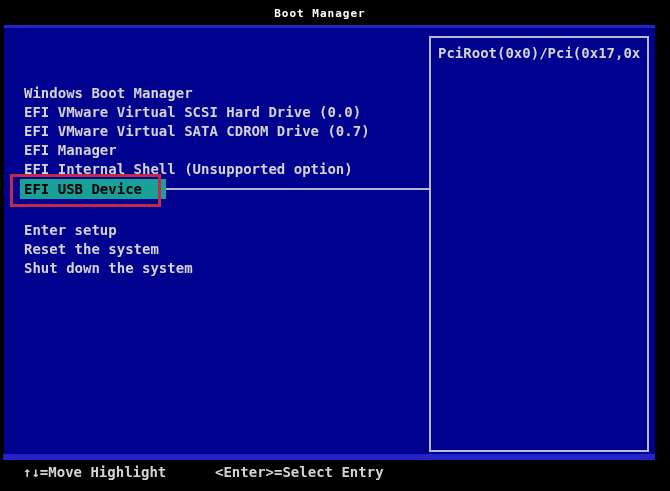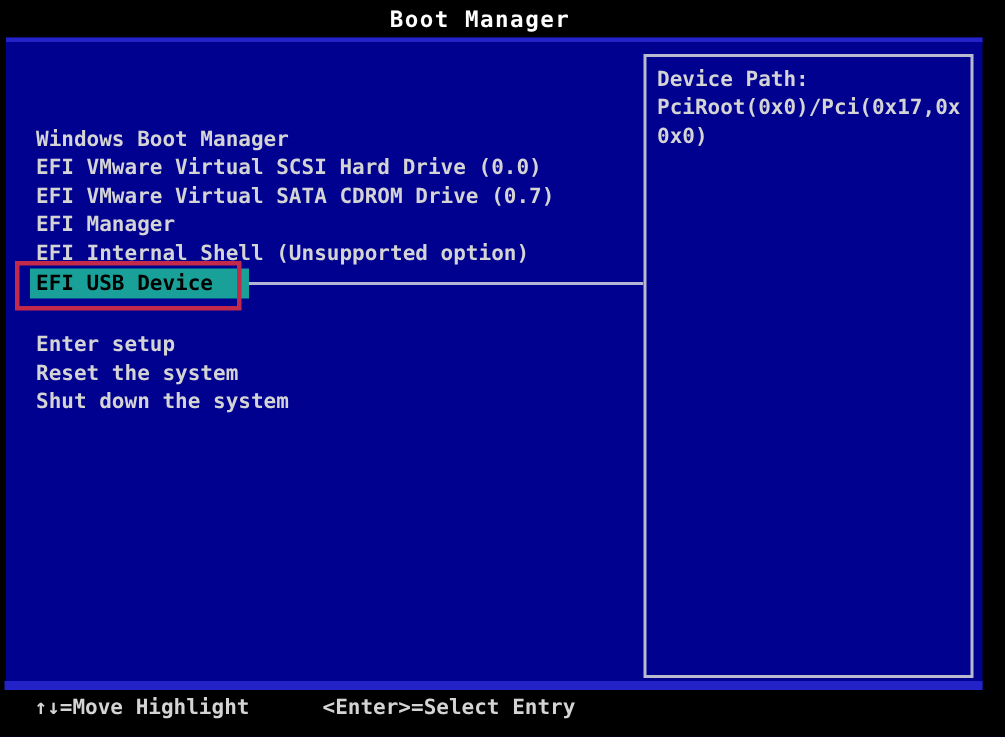--- a/index.html
+++ b/index.html
@@ -20,21 +20,21 @@
     color: #d4d4d4;
   }
   
   .title-bar {
     position: absolute;
     left: 0; top: 4px;
     width: 640px;
     height: 20px;
     text-align: center;
     color: #ffffff;
-    font-size: 15px;
+    font-size: 11px;
     letter-spacing: 1px;
   }
   
   .blue-area {
     position: absolute;
     left: 4px; top: 25px;
     width: 651px; height: 435px;
     background: #01018f;
   }
   .edge-strip-top {
@@ -133,23 +133,21 @@
 
   <div class="highlight-line"></div>
   <div class="highlight-bar">EFI USB Device</div>
   <div class="annotation-box"></div>
 
   <div class="menu-item" style="top:221px">Enter setup</div>
   <div class="menu-item" style="top:240px">Reset the system</div>
   <div class="menu-item" style="top:259px">Shut down the system</div>
 
   <div class="device-panel">
-    <div class="line">Device Path:</div>
     <div class="line">PciRoot(0x0)/Pci(0x17,0x</div>
-    <div class="line">0x0)</div>
   </div>
 
   <div class="footer-bar">
     <span class="hint hint-move">↑↓=Move Highlight</span>
     <span class="hint hint-select">&lt;Enter&gt;=Select Entry</span>
   </div>
 
 </div>
 
 </body></html>

